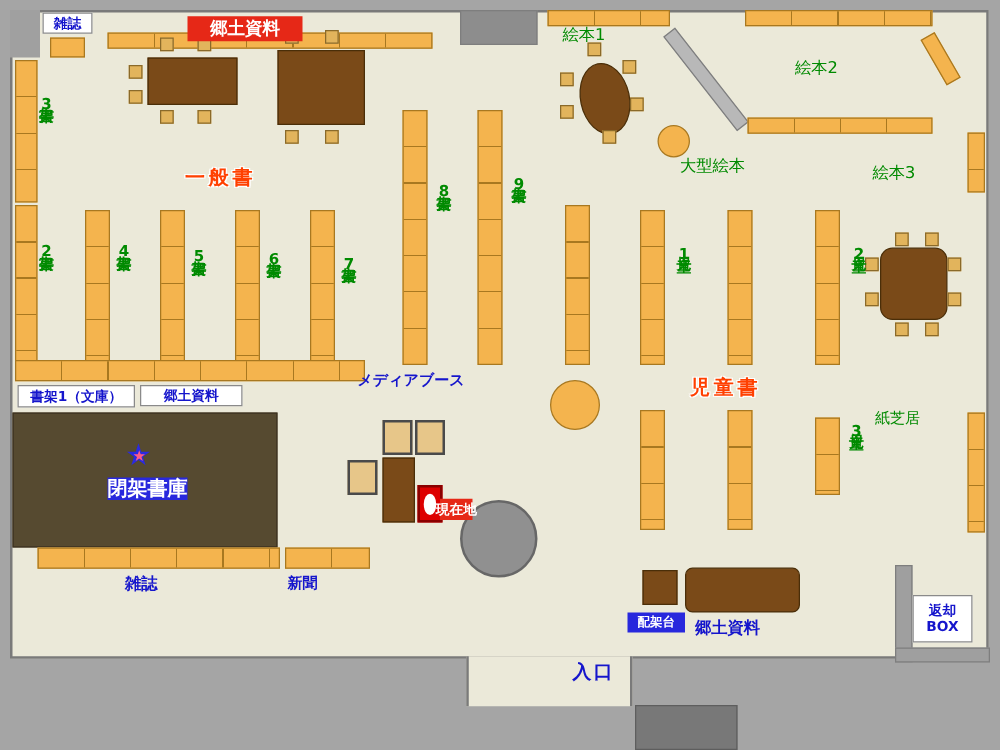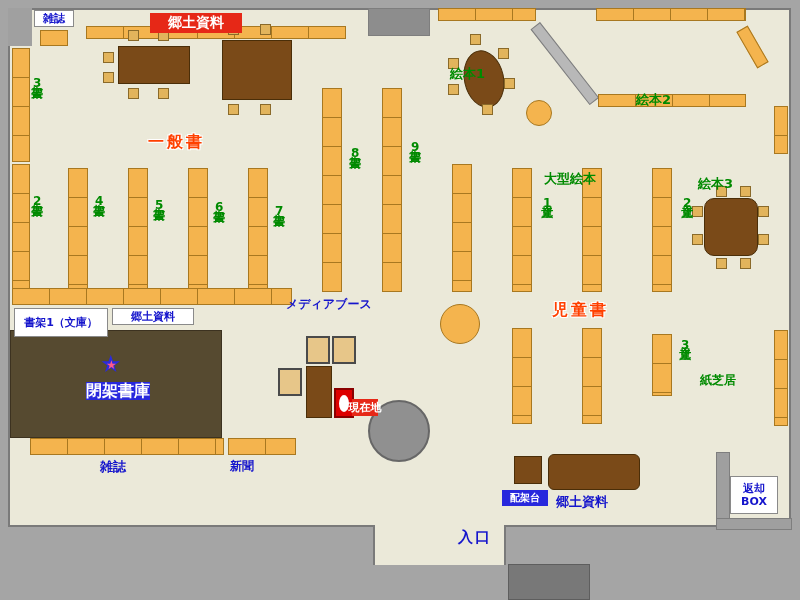--- a/index.html
+++ b/index.html
@@ -9,21 +9,21 @@
   .floor{background:var(--floor,#ebe9d9);border:2px solid #7a7a7a;}
   .wall{background:#9f9f9f;border:1px solid #7e7e7e;}
   .shelf{background-color:var(--shelf-fill,#f4b44e);border:1px solid var(--shelf-border,#a87820);}
   .shelf-v{background-image:repeating-linear-gradient(to bottom,transparent 0 28px,var(--shelf-border,#a87820) 28px 29px);}
   .shelf-h{background-image:repeating-linear-gradient(to right,transparent 0 36px,var(--shelf-border,#a87820) 36px 37px);}
   .chair{width:11px;height:11px;background:#e2b45c;border:1px solid #8a6a2a;}
   .table{background:var(--table-brown,#7a4a18);border:1px solid #4a2e08;}
   .booth{background:#e7c689;border:2px solid #4a4a4a;}
   .circle{border-radius:50%;}
   .vtext{writing-mode:vertical-rl;text-orientation:upright;color:var(--green-text,#008a00);font-weight:bold;font-size:12px;line-height:1.1;white-space:nowrap;}
-  .gtext{color:var(--green-text,#008a00);font-weight:bold;font-size:13px;white-space:nowrap;margin-top:46px;}
+  .gtext{color:var(--green-text,#008a00);font-weight:normal;font-size:13px;white-space:nowrap;}
   .btext{color:var(--label-blue,#1515cc);font-weight:bold;font-size:12px;white-space:nowrap;}
   .whitebox{background:#fff;border:1px solid #8a8a8a;color:var(--label-blue,#1515cc);font-weight:bold;font-size:11px;display:flex;align-items:center;justify-content:center;white-space:nowrap;}
   .bluebox{background:var(--blue-label-bg,#2828dd);color:#fff;font-weight:bold;font-size:16px;display:flex;align-items:center;justify-content:center;white-space:nowrap;}
   .redbox{background:var(--red-label-bg,#e62817);color:#fff;font-weight:bold;display:flex;align-items:center;justify-content:center;white-space:nowrap;}
   .bigred{color:var(--red-text,#ff4000);font-weight:bold;font-size:16px;letter-spacing:3px;white-space:nowrap;text-shadow:-1px -1px 0 #fff,1px -1px 0 #fff,-1px 1px 0 #fff,1px 1px 0 #fff;}
 </style>
 </head>
 <body>
 
 <div id="stage">
@@ -136,21 +136,21 @@
   <div class="abs vtext" style="left:408px;top:140px;">書架9</div>
   <div class="abs gtext" style="left:450px;top:19px;">絵本1</div>
   <div class="abs gtext" style="left:636px;top:45px;">絵本2</div>
   <div class="abs gtext" style="left:698px;top:129px;">絵本3</div>
   <div class="abs gtext" style="left:544px;top:124px;">大型絵本</div>
   <div class="abs vtext" style="left:540px;top:196px;">児童1</div>
   <div class="abs vtext" style="left:680px;top:196px;">児童2</div>
   <div class="abs bigred" style="left:552px;top:300px;font-size:16px;">児童書</div>
   <div class="abs vtext" style="left:678px;top:338px;">児童3</div>
   <div class="abs gtext" style="left:700px;top:326px;font-size:12px;">紙芝居</div>
-  <div class="abs whitebox" style="left:14px;top:308px;width:94px;height:29px;">
+  <div class="abs whitebox" style="left:14px;top:308px;width:94px;height:18px;">
       <span>書架1（文庫）</span>
     </div>
   <div class="abs whitebox" style="left:112px;top:308px;width:82px;height:17px;">
       <span>郷土資料</span>
     </div>
   <div class="abs bluebox" style="left:86px;top:382px;width:64px;height:18px;">
       <span>閉架書庫</span>
     </div>
   <div class="abs btext" style="left:286px;top:296px;">メディアブース</div>
   <div class="abs redbox" style="left:352px;top:399px;width:26px;height:17px;font-size:11px;">

